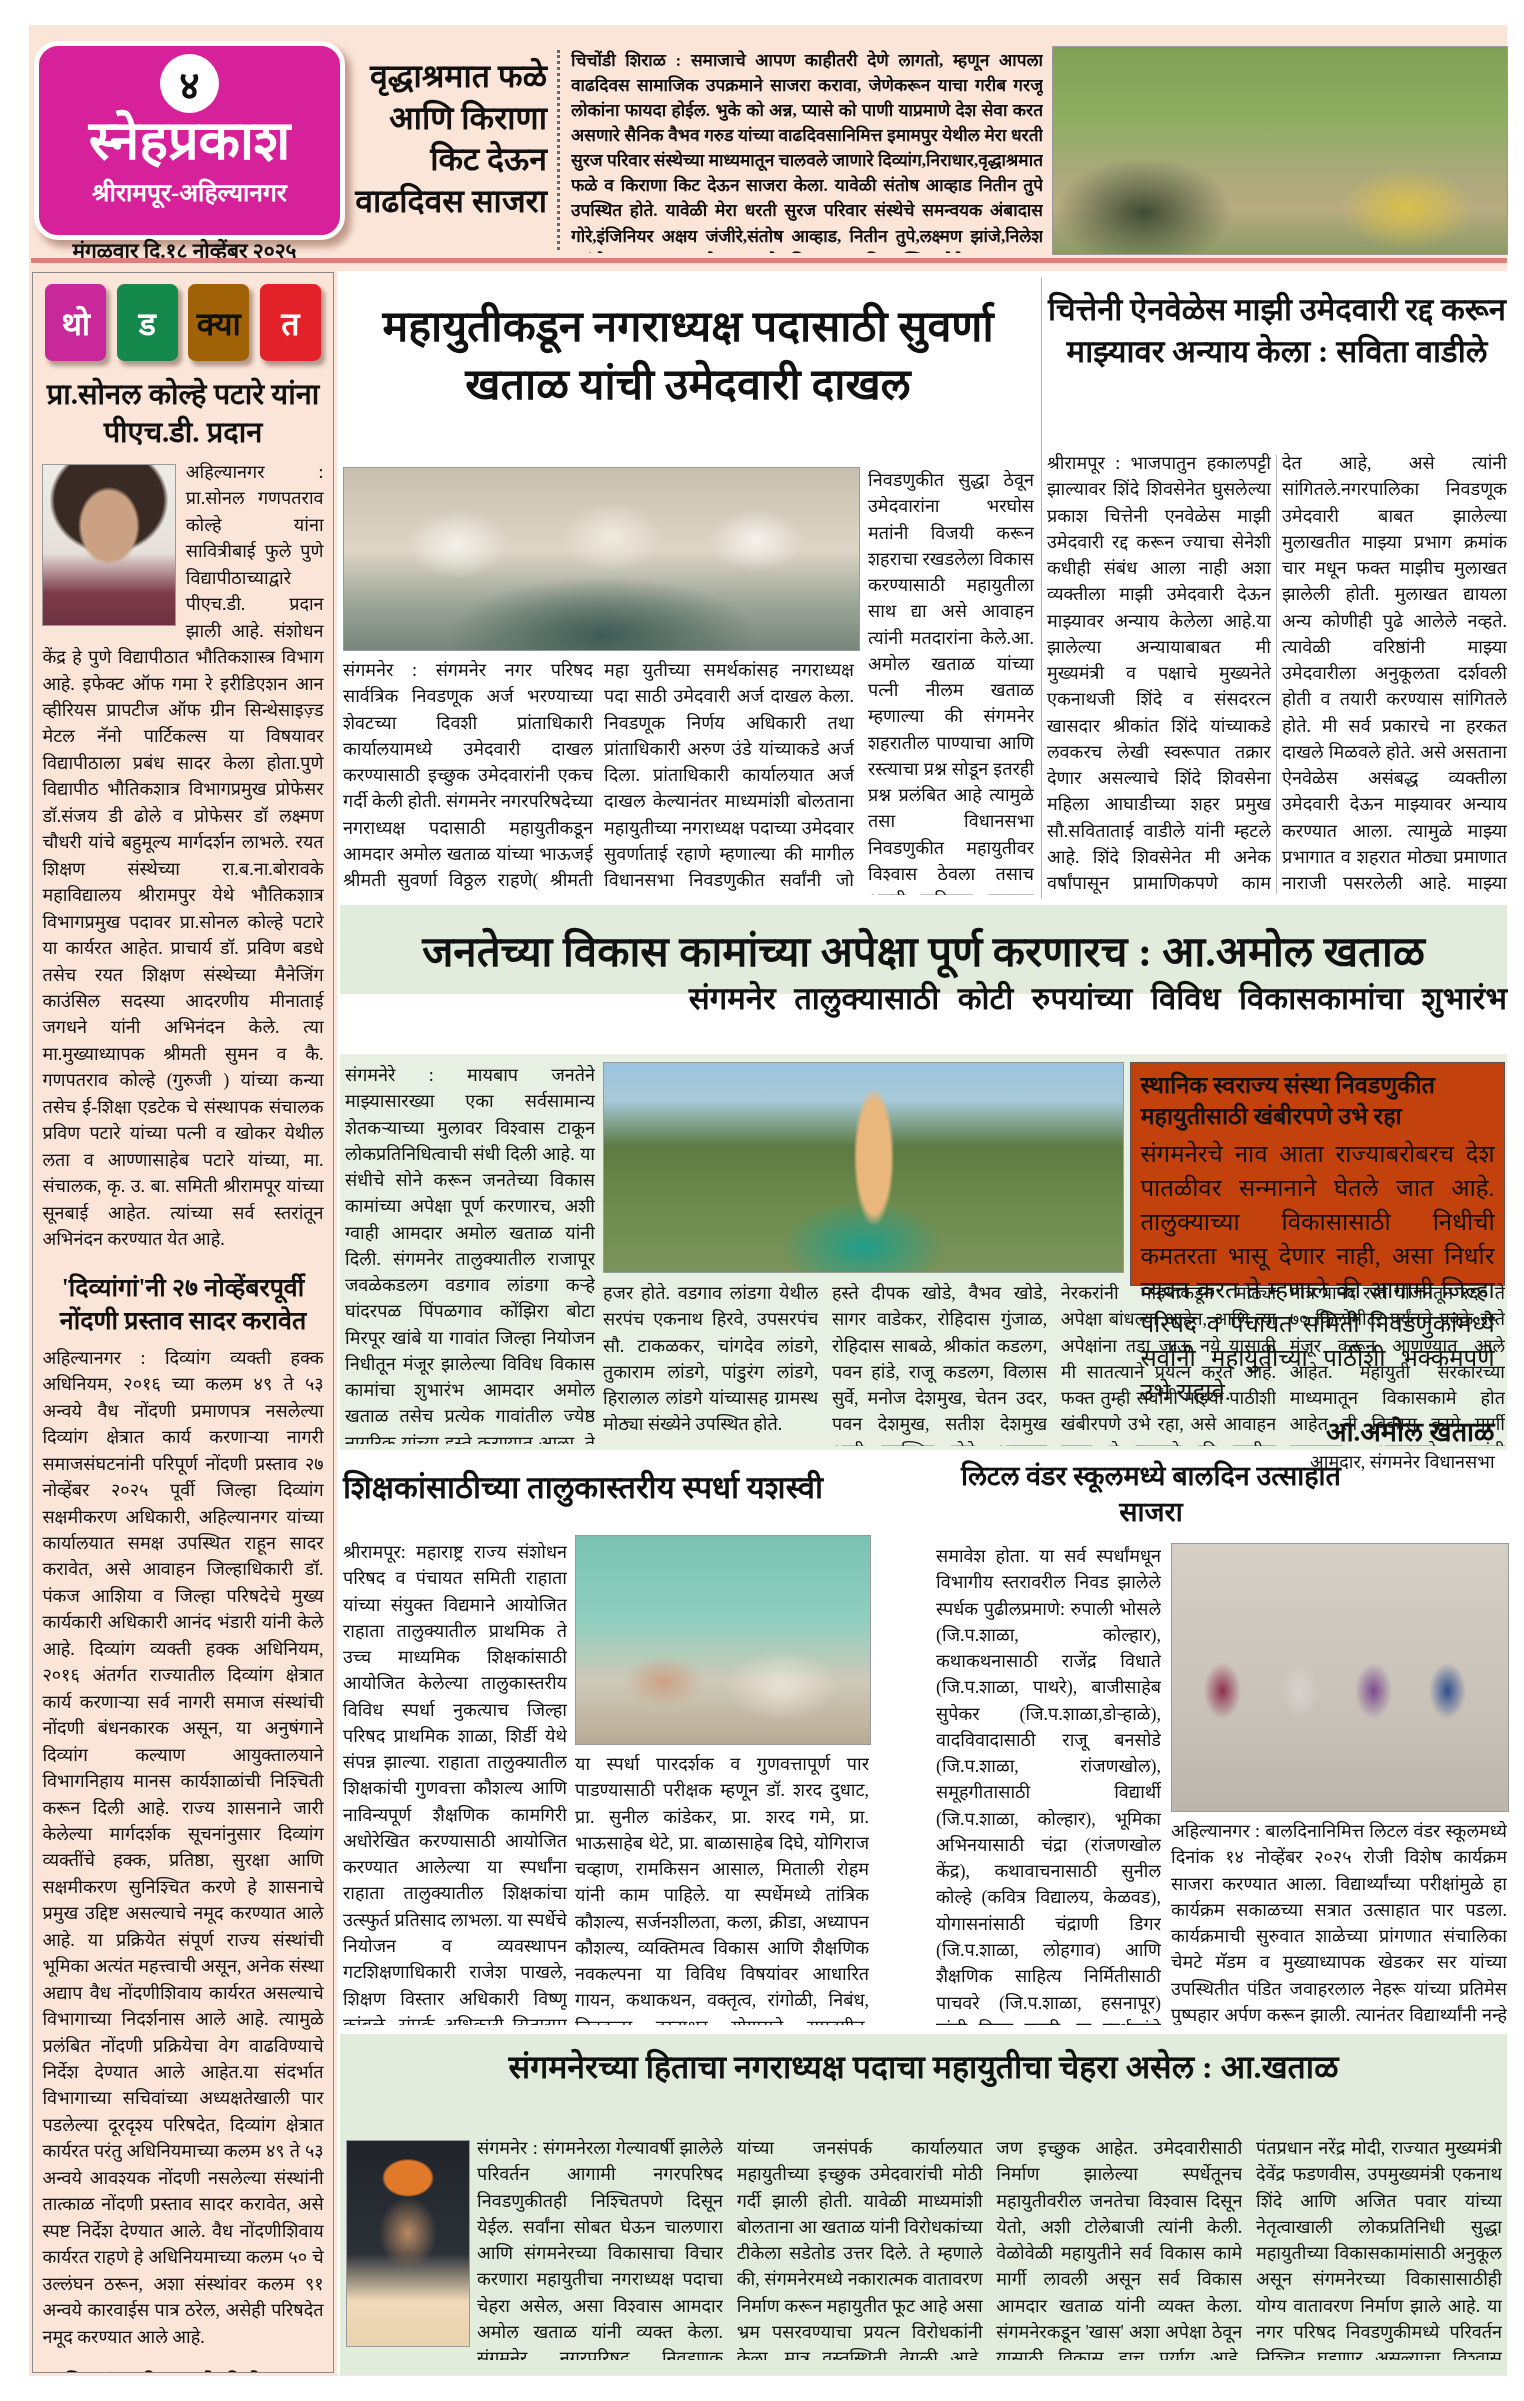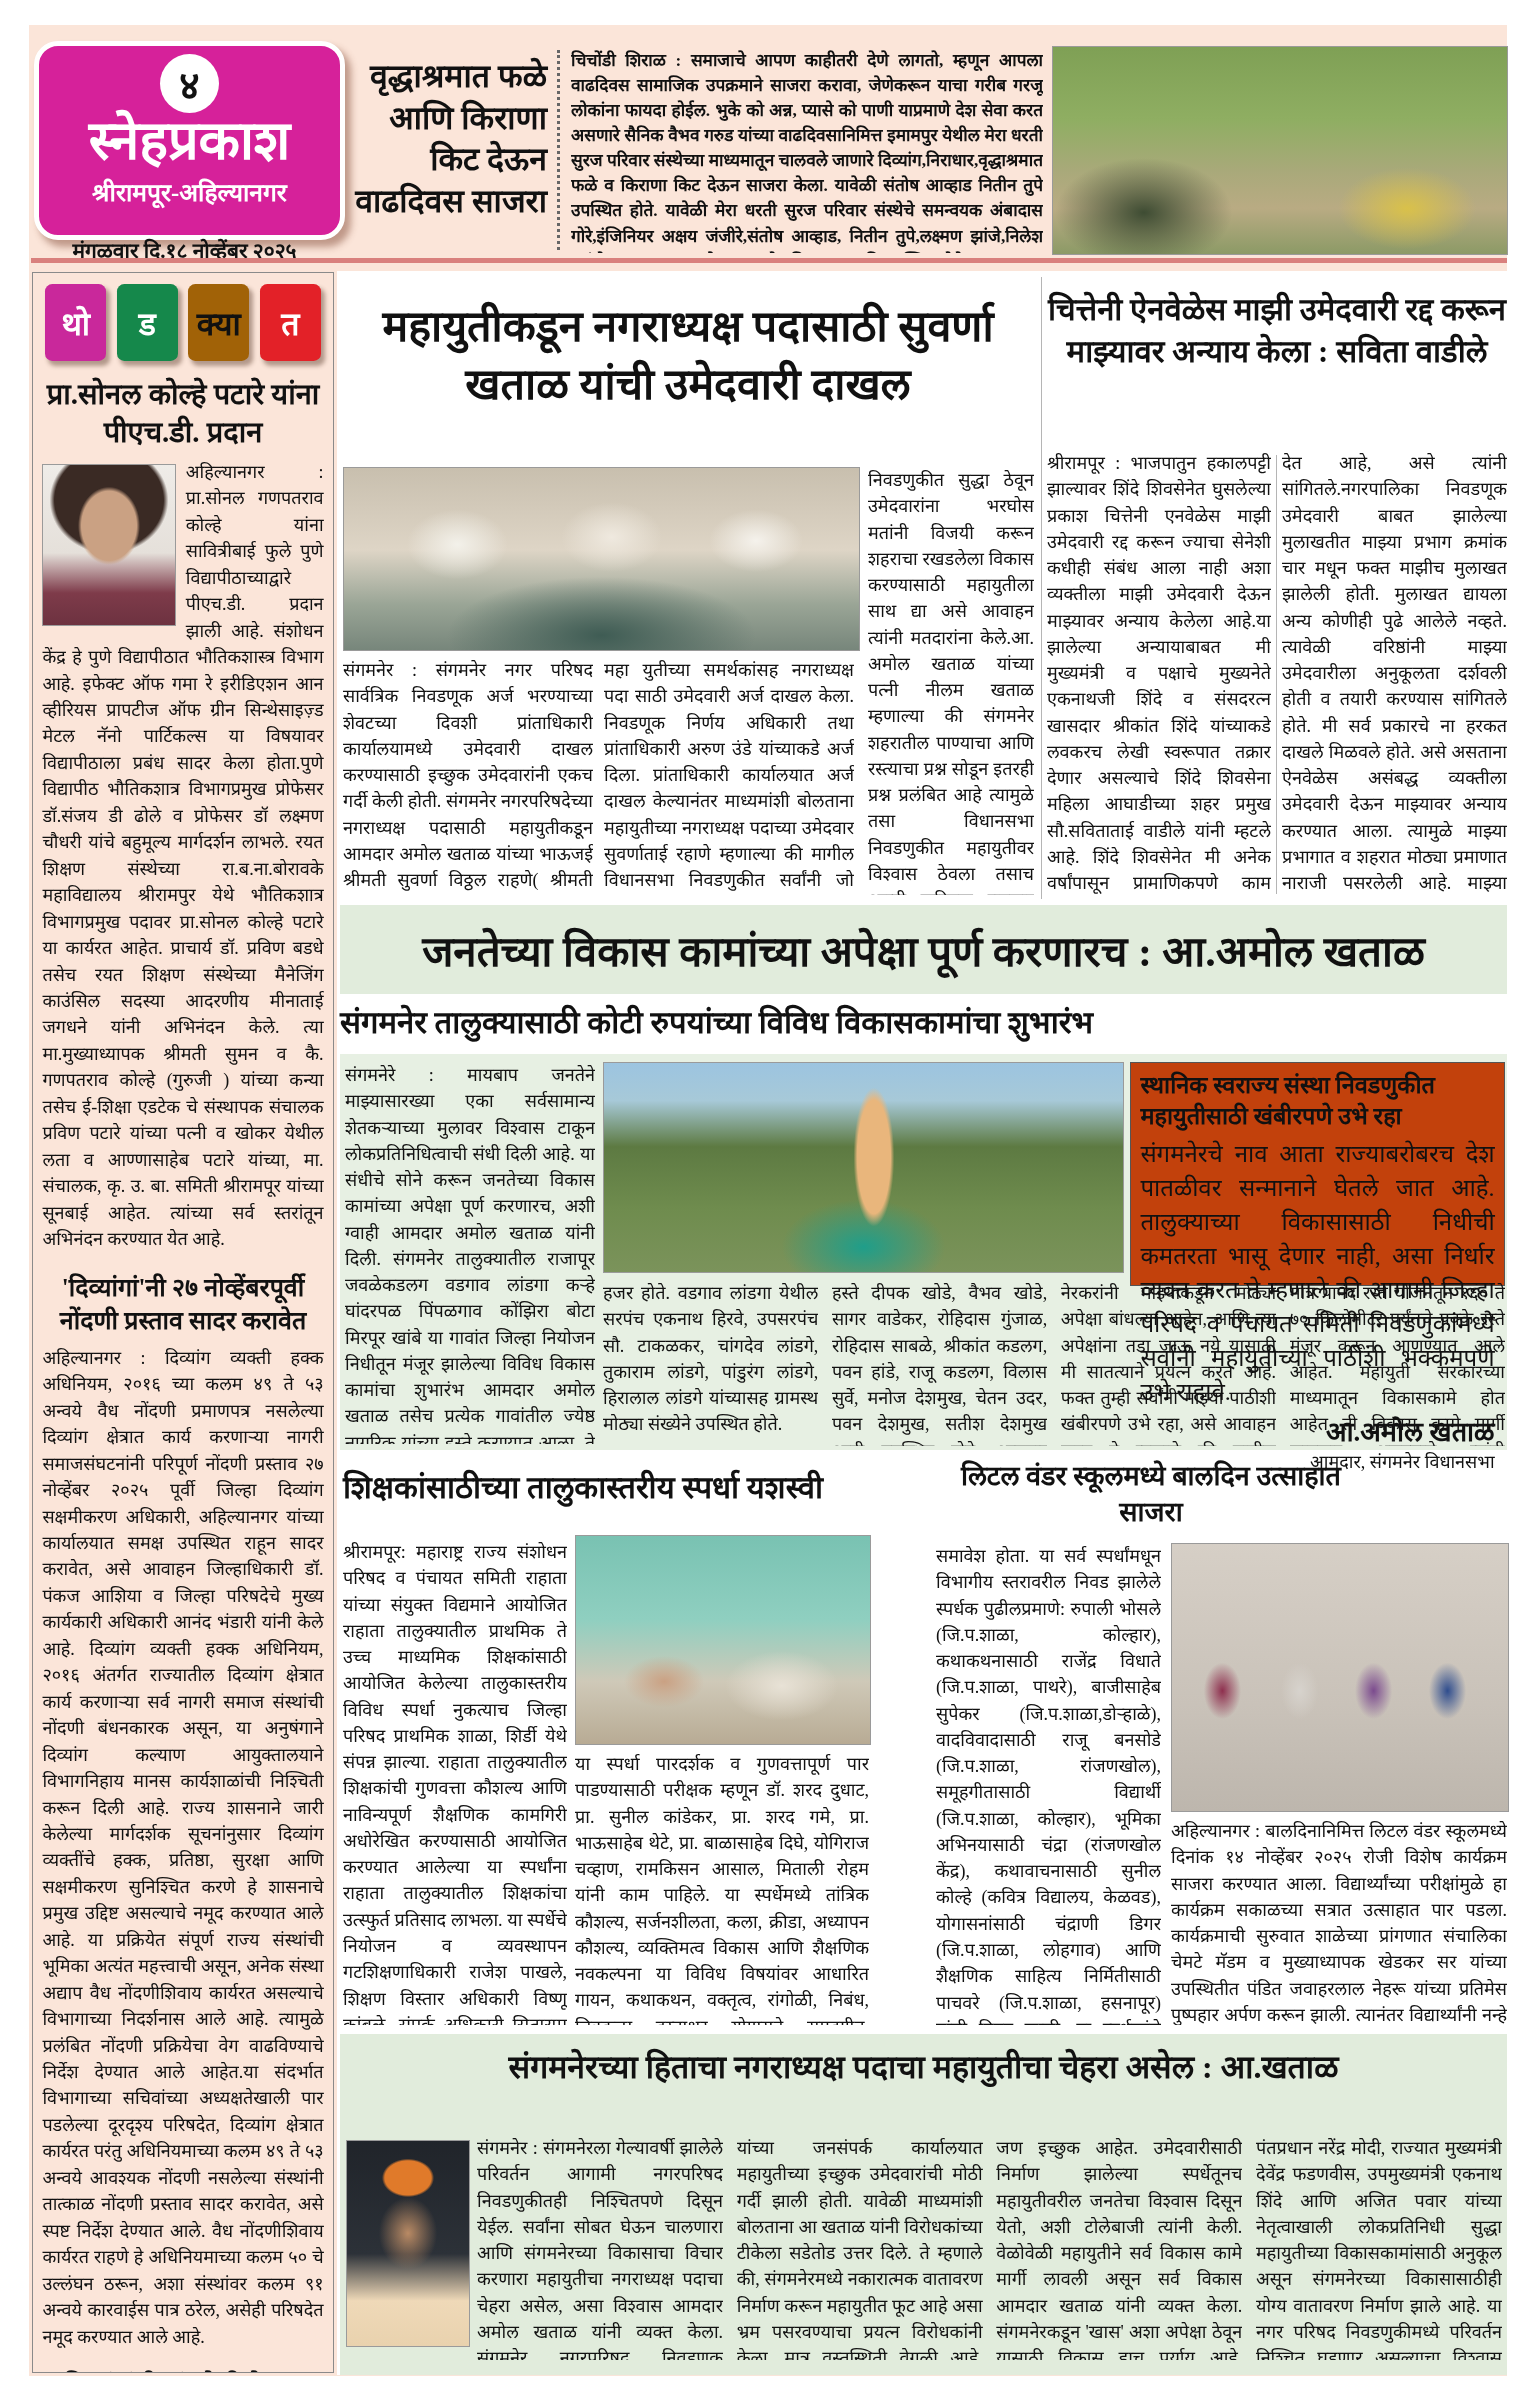--- a/index.html
+++ b/index.html
@@ -83,21 +83,21 @@
   .v-rule{border-left:1px solid #b5b5b5;width:0;}
 
   
   .rs-head{left:1047px;top:289px;width:460px;font-size:31px;font-weight:bold;text-align:center;line-height:1.34;}
   .rs-cola{left:1047px;top:450px;width:224px;height:446px;}
   .rs-colb{left:1282px;top:450px;width:225px;height:446px;}
 
   
   .vk-band{left:340px;top:905px;width:1167px;height:89px;background:#e1ecdc;display:flex;align-items:center;justify-content:center;}
   .vk-band-text{font-size:42px;font-weight:bold;}
-  .vk-sub{left:340px;top:1000px;width:1167px;text-align:left;font-size:31px;font-weight:bold;}
+  .vk-sub{left:340px;top:976px;width:1167px;text-align:right;font-size:31px;font-weight:bold;font-family:Liberation Mono, monospace;}
   .vk-area{left:340px;top:1054px;width:1167px;height:396px;background:#e7f0e3;}
   .vk-cola{left:345px;top:1062px;width:250px;height:382px;}
   .vk-photo{left:603px;top:1062px;width:519px;height:209px;}
   .vk-quote{left:1130px;top:1062px;width:375px;height:224px;border:1px solid #555;box-sizing:border-box;
             padding:7.3px 9.4px;background:#c2410c;}
   .vk-quote-head{font-size:23.5px;font-weight:bold;line-height:1.3;margin-bottom:5.2px;}
   .vk-quote-body{font-size:24px;line-height:1.42;text-align:justify;}
   .vk-attr-name{font-size:27px;font-weight:bold;text-align:right;margin-top:3.1px;}
   .vk-attr-role{font-size:18px;text-align:right;}
   .vk-lower{left:603px;top:1280px;width:902px;height:166px;display:flex;gap:13.6px;}

